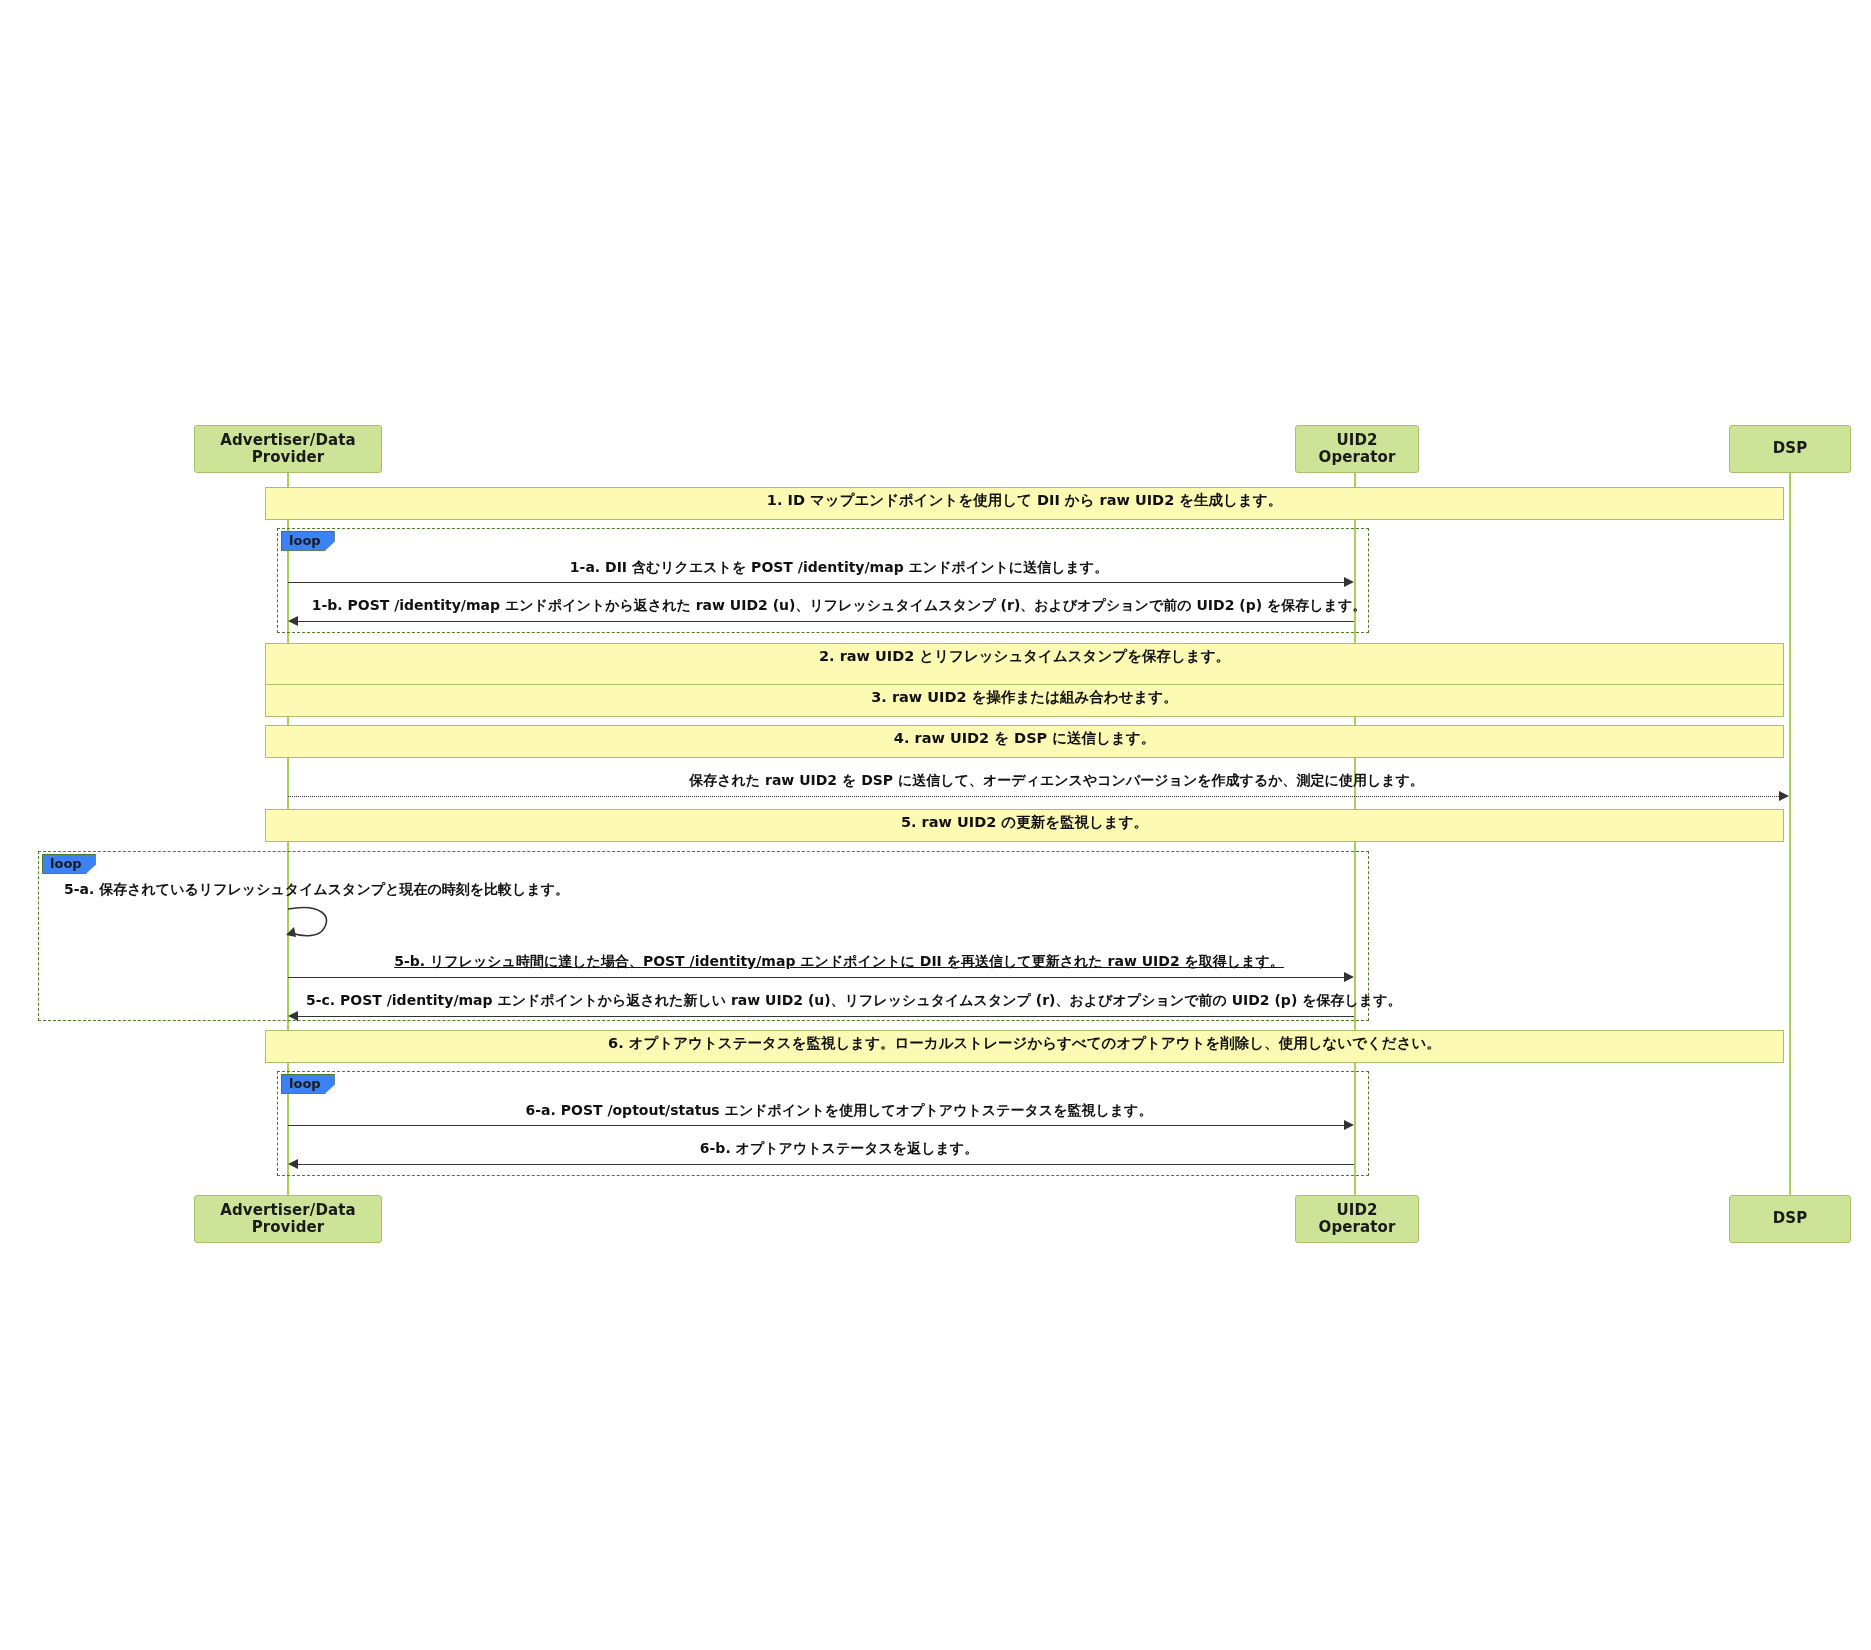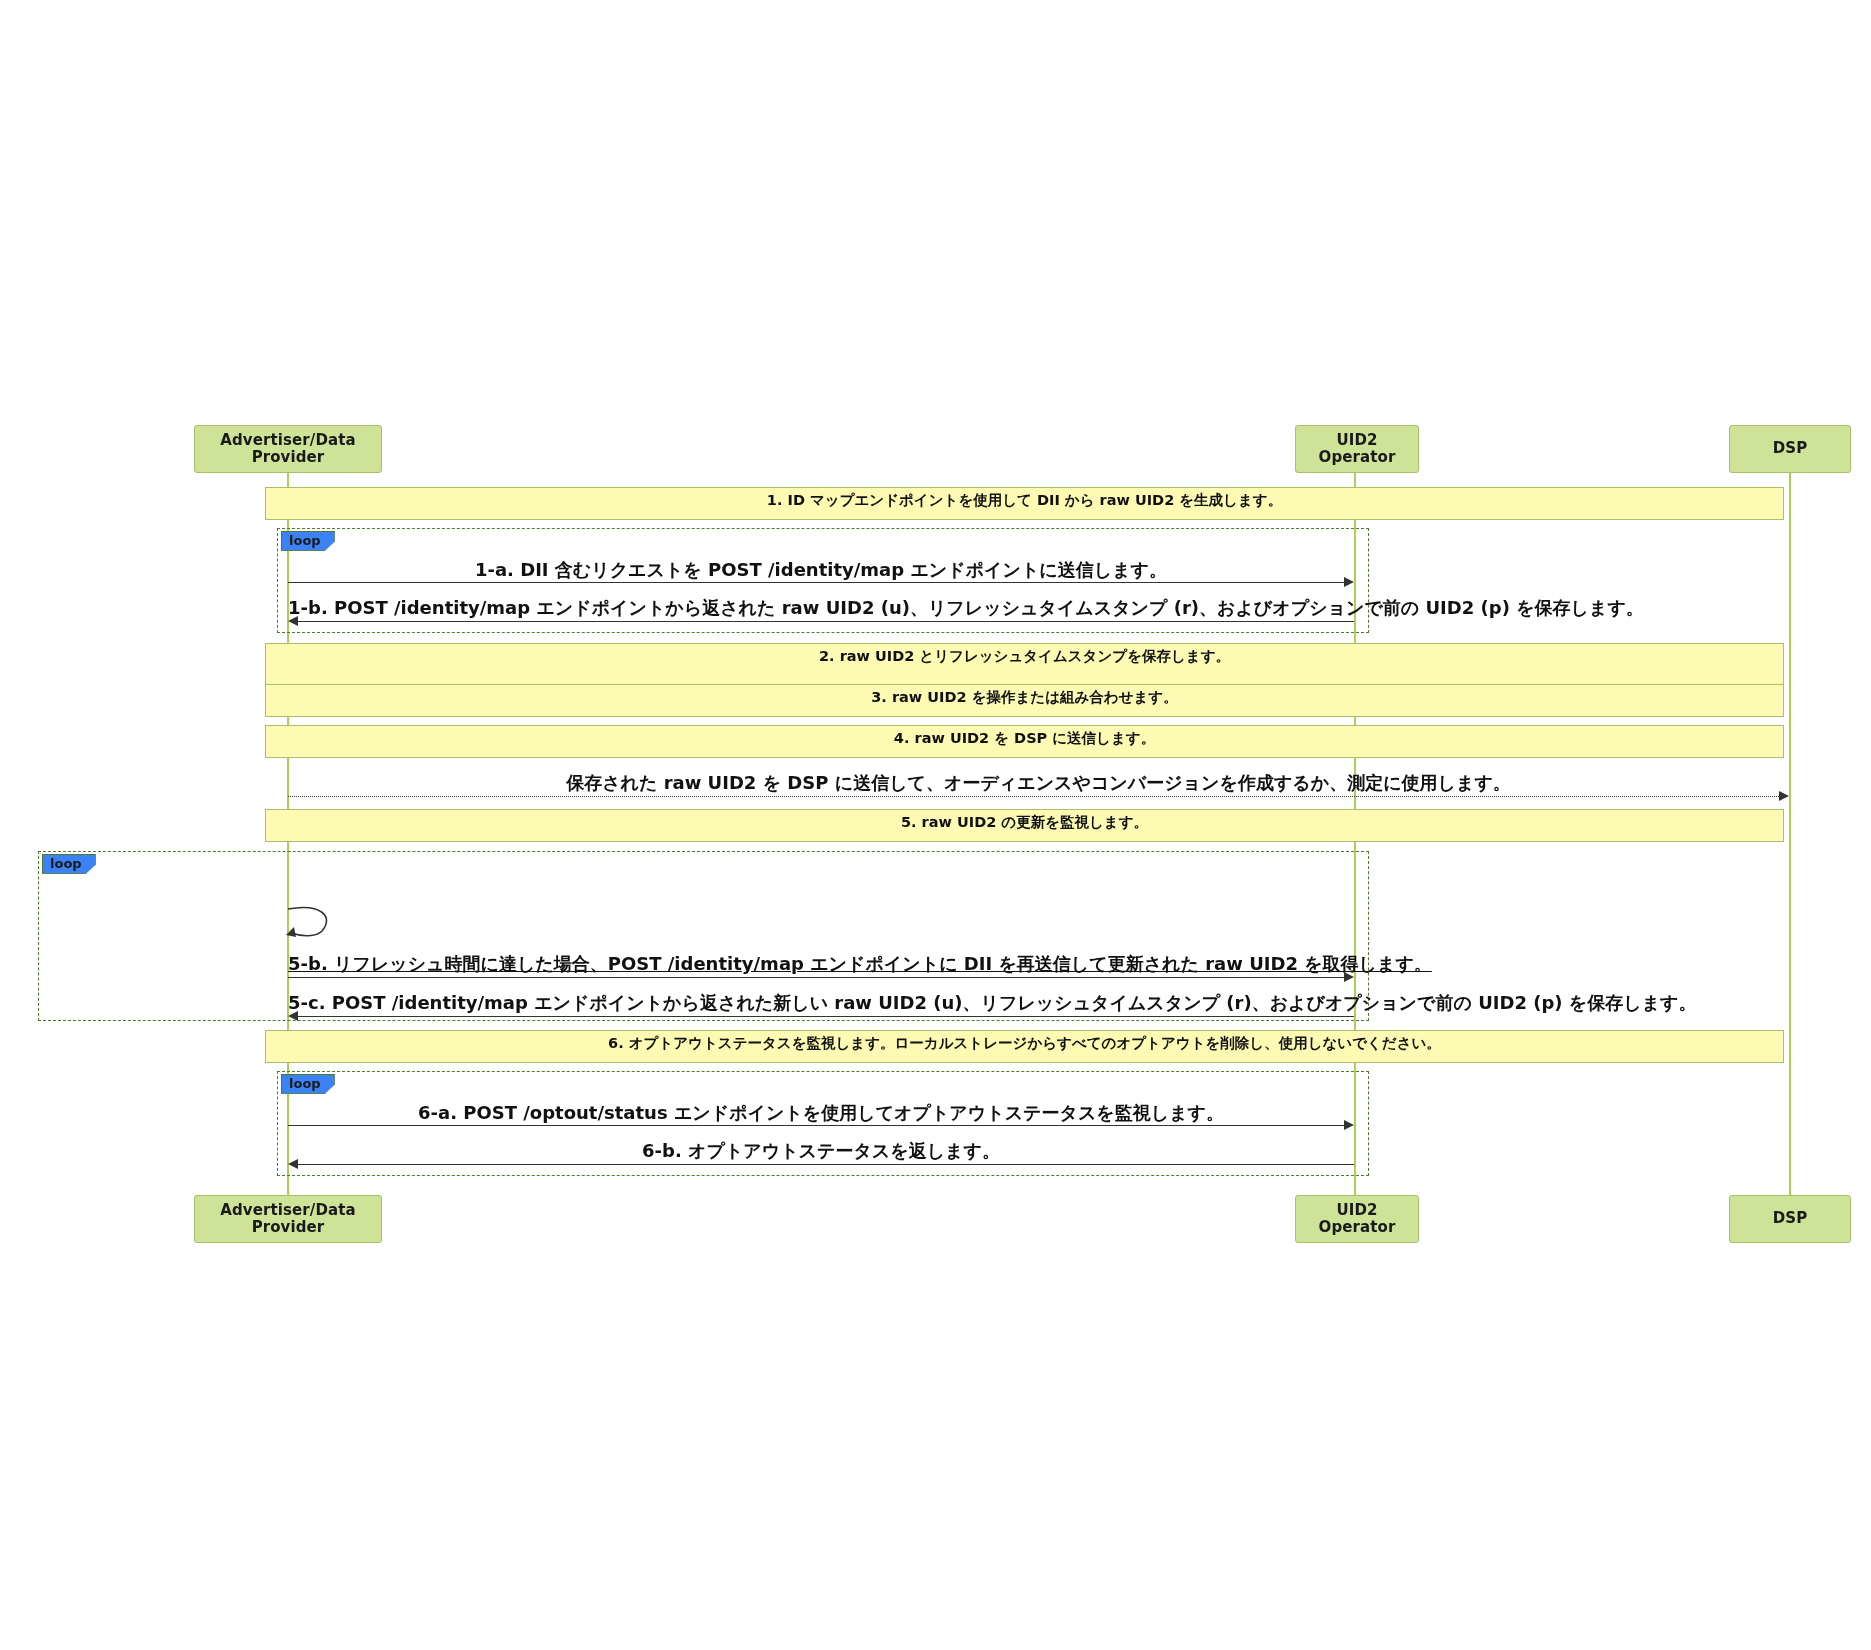--- a/index.html
+++ b/index.html
@@ -80,25 +80,26 @@
     padding: 2px 13px 2px 7px;
     line-height: 1.05;
     box-sizing: border-box;
     
     clip-path: polygon(0 0, 100% 0, 100% 55%, 82% 100%, 0 100%);
   }
 
   
   .msg-label {
     position: absolute;
-    font-size: 18px;
+    font-size: 14px;
     font-weight: 600;
     color: #111111;
     line-height: 1.2;
     white-space: nowrap;
+    padding-left: 18px;
   }
   .msg-label.center { text-align: center; }
   .msg-label.left   { text-align: left; }
 
   .arrow-line {
     position: absolute;
     height: 0;
     border-top: 1.5px solid #333333;
   }
   .arrow-line.dotted {
@@ -181,20 +182,23 @@
 
   <div class="note" style="left:265px; top:809px; width:1519px; height:33px;">
     <span>5. raw UID2 の更新を監視します。</span>
   </div>
 
   <div class="loop-frag" style="left:38px; top:851px; width:1331px; height:170px;"></div>
   <div class="loop-badge" style="left:42px; top:854px;">
     <span>loop</span>
   </div>
 
+  <div class="msg-label left" style="left:46px; top:881px; width:900px;">
+    <span>5-a. 保存されているリフレッシュタイムスタンプと現在の時刻を比較します。</span>
+  </div>
   <svg class="self-loop" style="left:282px; top:903px;" width="60" height="42" viewBox="0 0 60 42">
     <path d="M6,6 C40,0 52,14 40,28 C34,34 20,34 10,30" fill="none" stroke="#333333" stroke-width="1.6"></path>
     <polygon points="12,24 4,32 14,34" fill="#333333"></polygon>
   </svg>
 
   <div class="msg-label center" style="left:288px; top:953px; width:1066px;text-decoration:underline;">
     <span>5-b. リフレッシュ時間に達した場合、POST /identity/map エンドポイントに DII を再送信して更新された raw UID2 を取得します。</span>
   </div>
   <div class="arrow-line" style="left:288px; top:977px; width:1056px;"></div>
   <div class="arrow-head right" style="left:1344px; top:972px;"></div>

